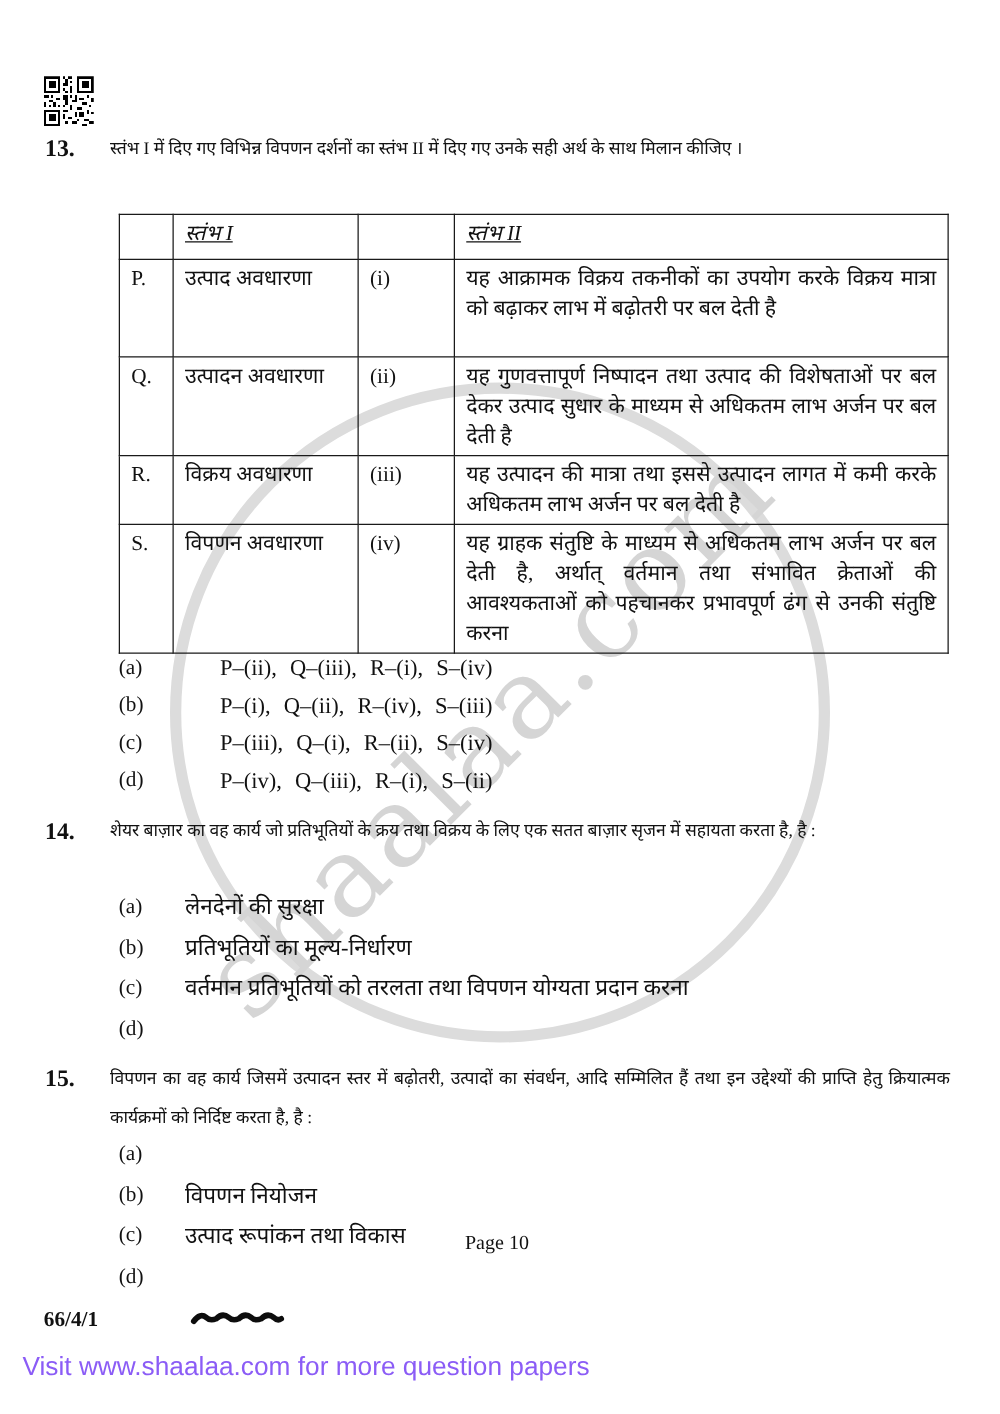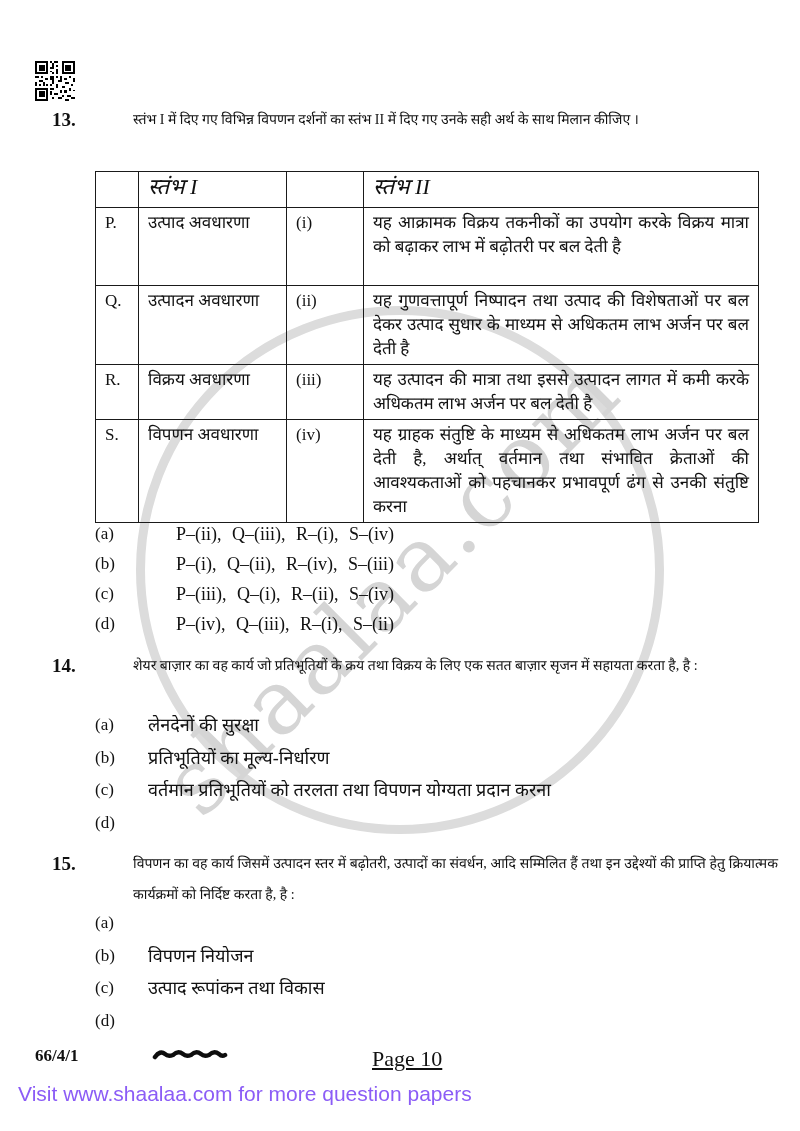--- a/index.html
+++ b/index.html
@@ -15,43 +15,43 @@
   }
   .wm-text {
     position:absolute; left:66px; top:534px; width:650px; text-align:center;
     font-family:"DejaVu Serif", serif; font-size:90px; letter-spacing:3px;
     color:#d5d5d5; transform:rotate(-45deg); white-space:nowrap;
   }
   
   .content { position:absolute; inset:0; z-index:1; }
   .qr { position:absolute; left:35px; top:61px; }
 
-  .q-block { position:absolute; left:52px; width:726px; display:flex; align-items:flex-start;gap:29px; }
+  .q-block { position:absolute; left:36px; width:726px; display:flex; align-items:flex-start; }
   .q-num { font-weight:bold; font-size:19px; line-height:31px; width:52px; flex:0 0 52px; }
   .q-text { font-size:14px; line-height:31px; text-align:justify; width:672px; }
 
   table.match-table { position:absolute; left:95px; top:171px; border-collapse:collapse; table-layout:fixed; background:transparent; }
   table.match-table td {
     border:1.6px solid #1a1a1a; vertical-align:top; padding:3px 9px;
     font-size:17px; line-height:24px;
   }
-  table.match-table td.ital { font-style:italic; font-size:22px; }
+  table.match-table td.ital { font-style:italic; font-size:17px;text-decoration:underline; }
   table.match-table td.desc { text-align:justify; }
 
   .opt-list { position:absolute; left:95px; }
   .opt { display:flex; align-items:flex-start; }
   .opt-30 .opt { height:30px; }
   .opt-32 .opt { height:32.5px; }
   .opt-label { width:53px; flex:0 0 53px; font-size:17px; line-height:24px; }
   .opt-text { font-size:18px; line-height:24px; white-space:nowrap; }
   .latin-opts .opt-text { word-spacing:6px;padding-left:28px; }
 
   .footer-code { position:absolute; left:35px; top:1046px; font-size:17px; font-weight:bold; }
   .footer-squiggle { position:absolute; left:152px; top:1048px; }
-  .footer-page { position:absolute; left:372px; top:1046px; font-size:22px;text-decoration:underline; }
+  .footer-page { position:absolute; left:372px; top:986px; font-size:16px; }
 
   .visit-note {
     position:absolute; left:18px; top:1082px;
     font-family:"Liberation Sans", sans-serif; font-size:21px; color:#8b5cf6;
   }
 </style>
 </head>
 <body>
 
 <div class="page">

